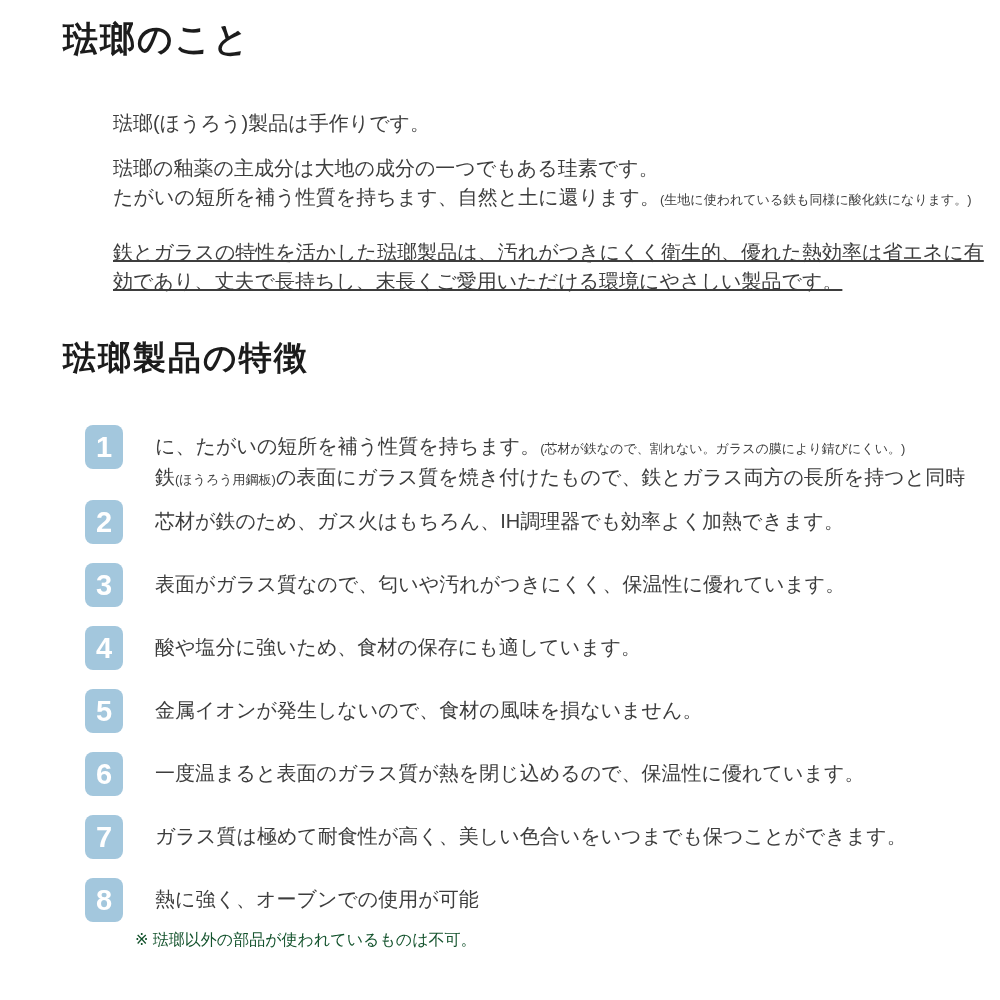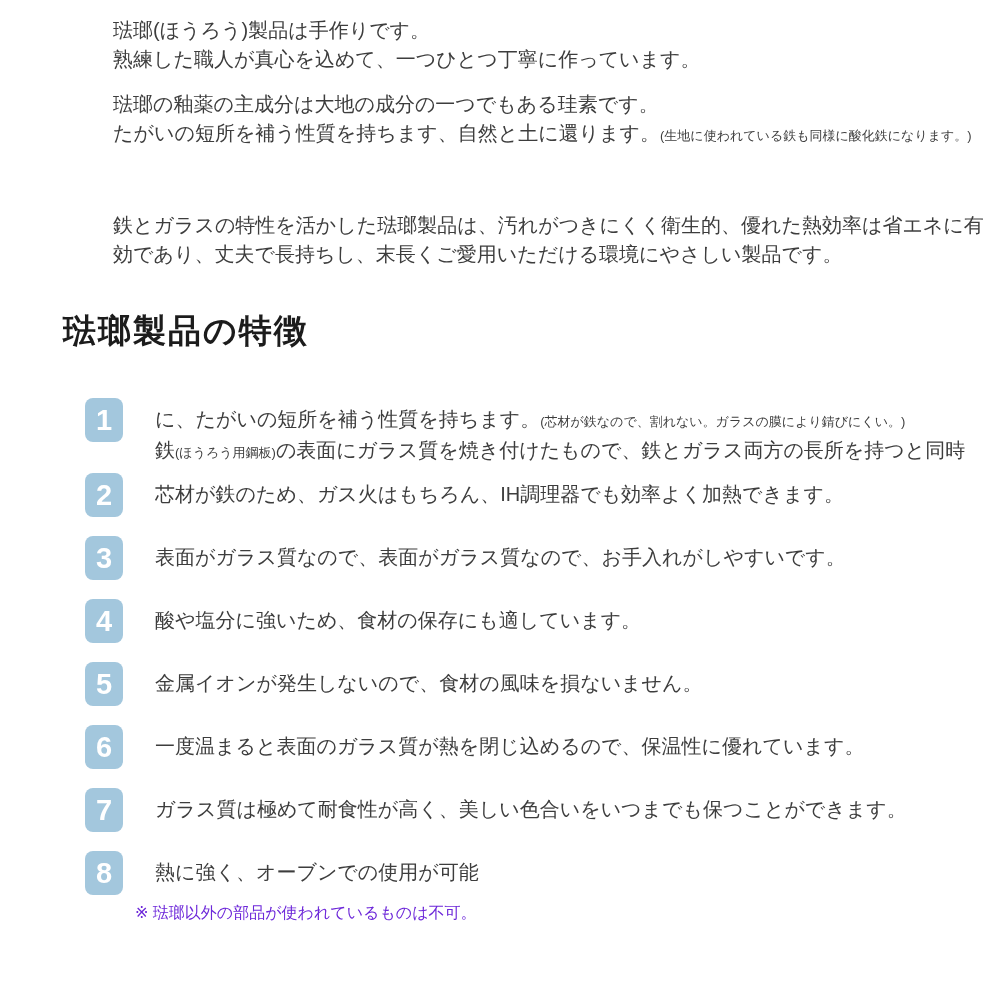--- a/index.html
+++ b/index.html
@@ -22,23 +22,23 @@
     color: #1c1c1c;
   }
   h2.doc-heading {
     margin: 40px 0 0 63px;
     font-size: 33px;
     font-weight: 900;
     letter-spacing: 2px;
     color: #1c1c1c;
   }
   .body-text p { margin-left: 113px; font-size: 20px; line-height: 29px; }
-  .p1 { }
+  .p1 { margin-top: 46px; }
   .p2 { margin-top: 16px; }
-  .p3 { margin-top: 61px; }
+  .p3 { margin-top: 24px; text-decoration: underline; }
   .line { display: block; }
   .small { font-size: 13px; }
   .feature-list {
     list-style: none;
     margin: 44px 0 0 85px;
   }
   .feature {
     display: flex;
     align-items: flex-start;
     margin-bottom: 19px;
@@ -61,35 +61,35 @@
   .feature-text {
     margin-left: 32px;
     padding-top: 7px;
     font-size: 20px;
     line-height: 29px;
   }
   .footnotes {
     margin: 0 0 0 135px;
     font-size: 16px;
     line-height: 24px;
-    color: #6d28d9;
+    color: #14532d;
   }
   .footnotes p { margin: 0; }
 </style>
 </head>
 <body>
 
 <div class="page">
 
   <section>
+    <h1 class="doc-title">琺瑯のこと</h1>
 
     <div class="body-text">
       <p class="p1">
         <span class="line">琺瑯(ほうろう)製品は手作りです。</span>
-        <span class="line">熟練した職人が真心を込めて、一つひとつ丁寧に作っています。</span>
       </p>
 
       <p class="p2">
         <span class="line">琺瑯の釉薬の主成分は大地の成分の一つでもある珪素です。</span>
         <span class="line"><span>たがいの短所を補う性質を持ちます、自然と土に還ります。</span><span class="small">(生地に使われている鉄も同様に酸化鉄になります。)</span></span>
       </p>
 
       <p class="p3">
         <span class="line">鉄とガラスの特性を活かした琺瑯製品は、汚れがつきにくく衛生的、優れた熱効率は省エネに有</span>
         <span class="line">効であり、丈夫で長持ちし、末長くご愛用いただける環境にやさしい製品です。</span>
@@ -109,21 +109,21 @@
         </div>
       </li>
 
       <li class="feature">
         <span class="badge">2</span>
         <div class="feature-text">芯材が鉄のため、ガス火はもちろん、IH調理器でも効率よく加熱できます。</div>
       </li>
 
       <li class="feature">
         <span class="badge">3</span>
-        <div class="feature-text">表面がガラス質なので、表面がガラス質なので、お手入れがしやすいです。</div>
+        <div class="feature-text">表面がガラス質なので、匂いや汚れがつきにくく、保温性に優れています。</div>
       </li>
 
       <li class="feature">
         <span class="badge">4</span>
         <div class="feature-text">酸や塩分に強いため、食材の保存にも適しています。</div>
       </li>
 
       <li class="feature">
         <span class="badge">5</span>
         <div class="feature-text">金属イオンが発生しないので、食材の風味を損ないません。</div>

